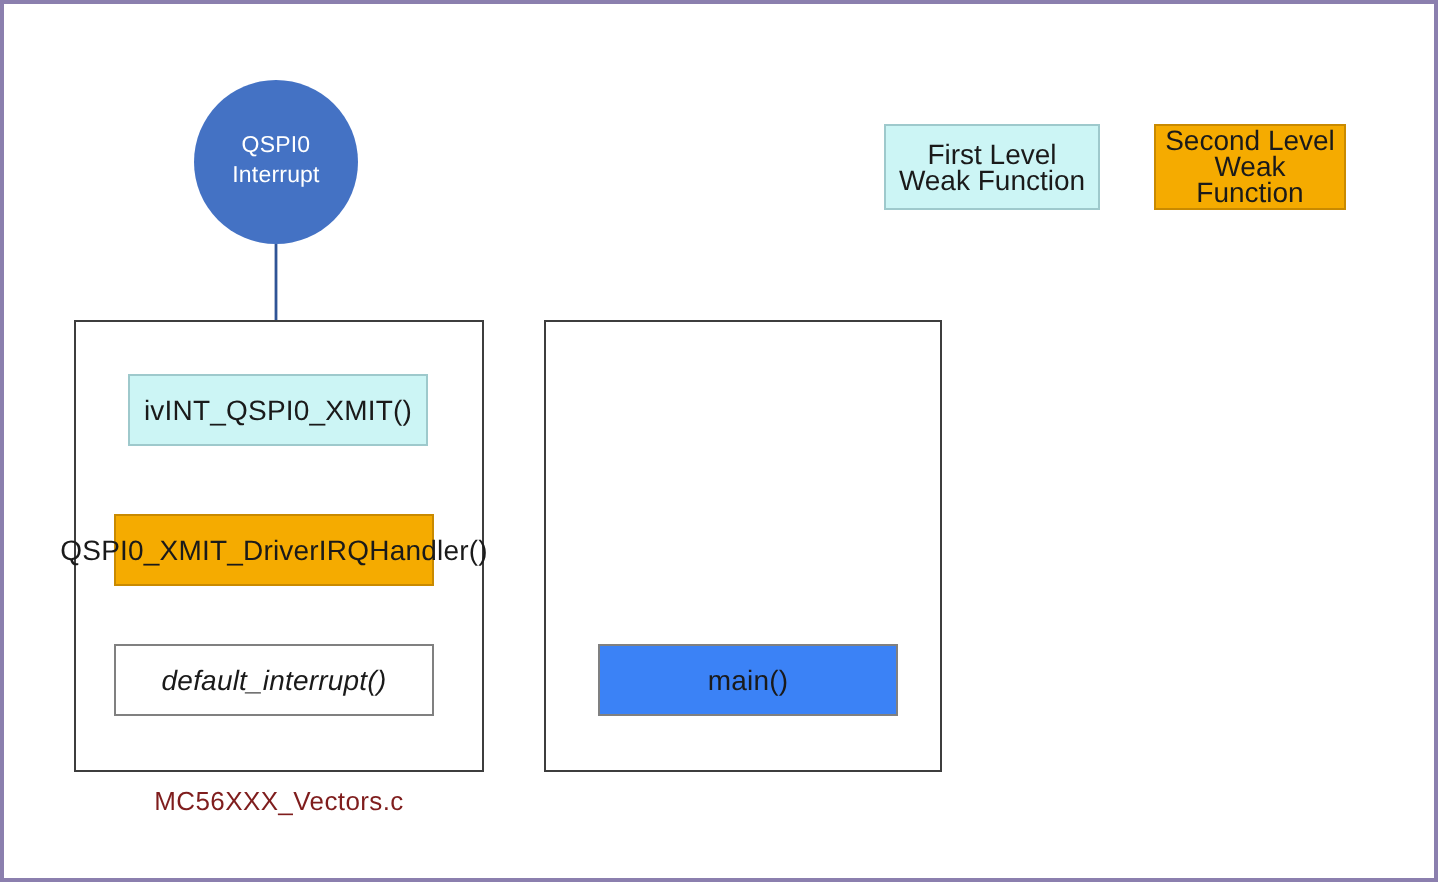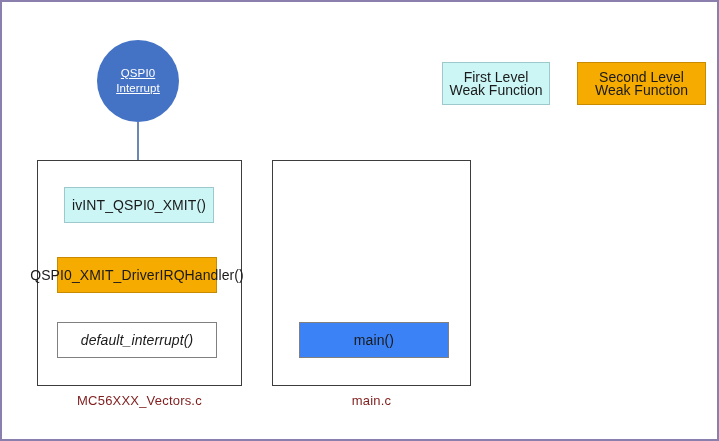--- a/index.html
+++ b/index.html
@@ -38,21 +38,20 @@
     background: #4472c4;
     color: #ffffff;
     display: flex;
     flex-direction: column;
     align-items: center;
     justify-content: center;
     font-size: 11.5px;
     line-height: 15px;
     text-align: center;
     letter-spacing: 0.1px;
-    text-decoration: underline;
   }
 
   
   .legend-box {
     position: absolute;
     box-sizing: border-box;
     display: flex;
     align-items: center;
     justify-content: center;
     text-align: center;
@@ -65,21 +64,21 @@
     left: 440px;
     top: 60px;
     width: 108px;
     height: 43px;
     background: #ccf5f5;
     border: 1px solid #9ec9cc;
   }
   .legend-second {
     left: 575px;
     top: 60px;
-    width: 129px;
+    width: 96px;
     height: 43px;
     background: #f5ab00;
     border: 1px solid #c98a00;
   }
 
   
   .file-container {
     position: absolute;
     box-sizing: border-box;
     background: #ffffff;
@@ -183,16 +182,15 @@
     </div>
     <div class="fn-box fn-default">
       <span>default_interrupt()</span>
     </div>
 
     <div class="fn-box fn-main">
       <span>main()</span>
     </div>
 
     <div class="file-label label-vectors">MC56XXX_Vectors.c</div>
-    <div class="file-label label-main">main.c</div>
 
   </div>
 </div>
 
 </body></html>

